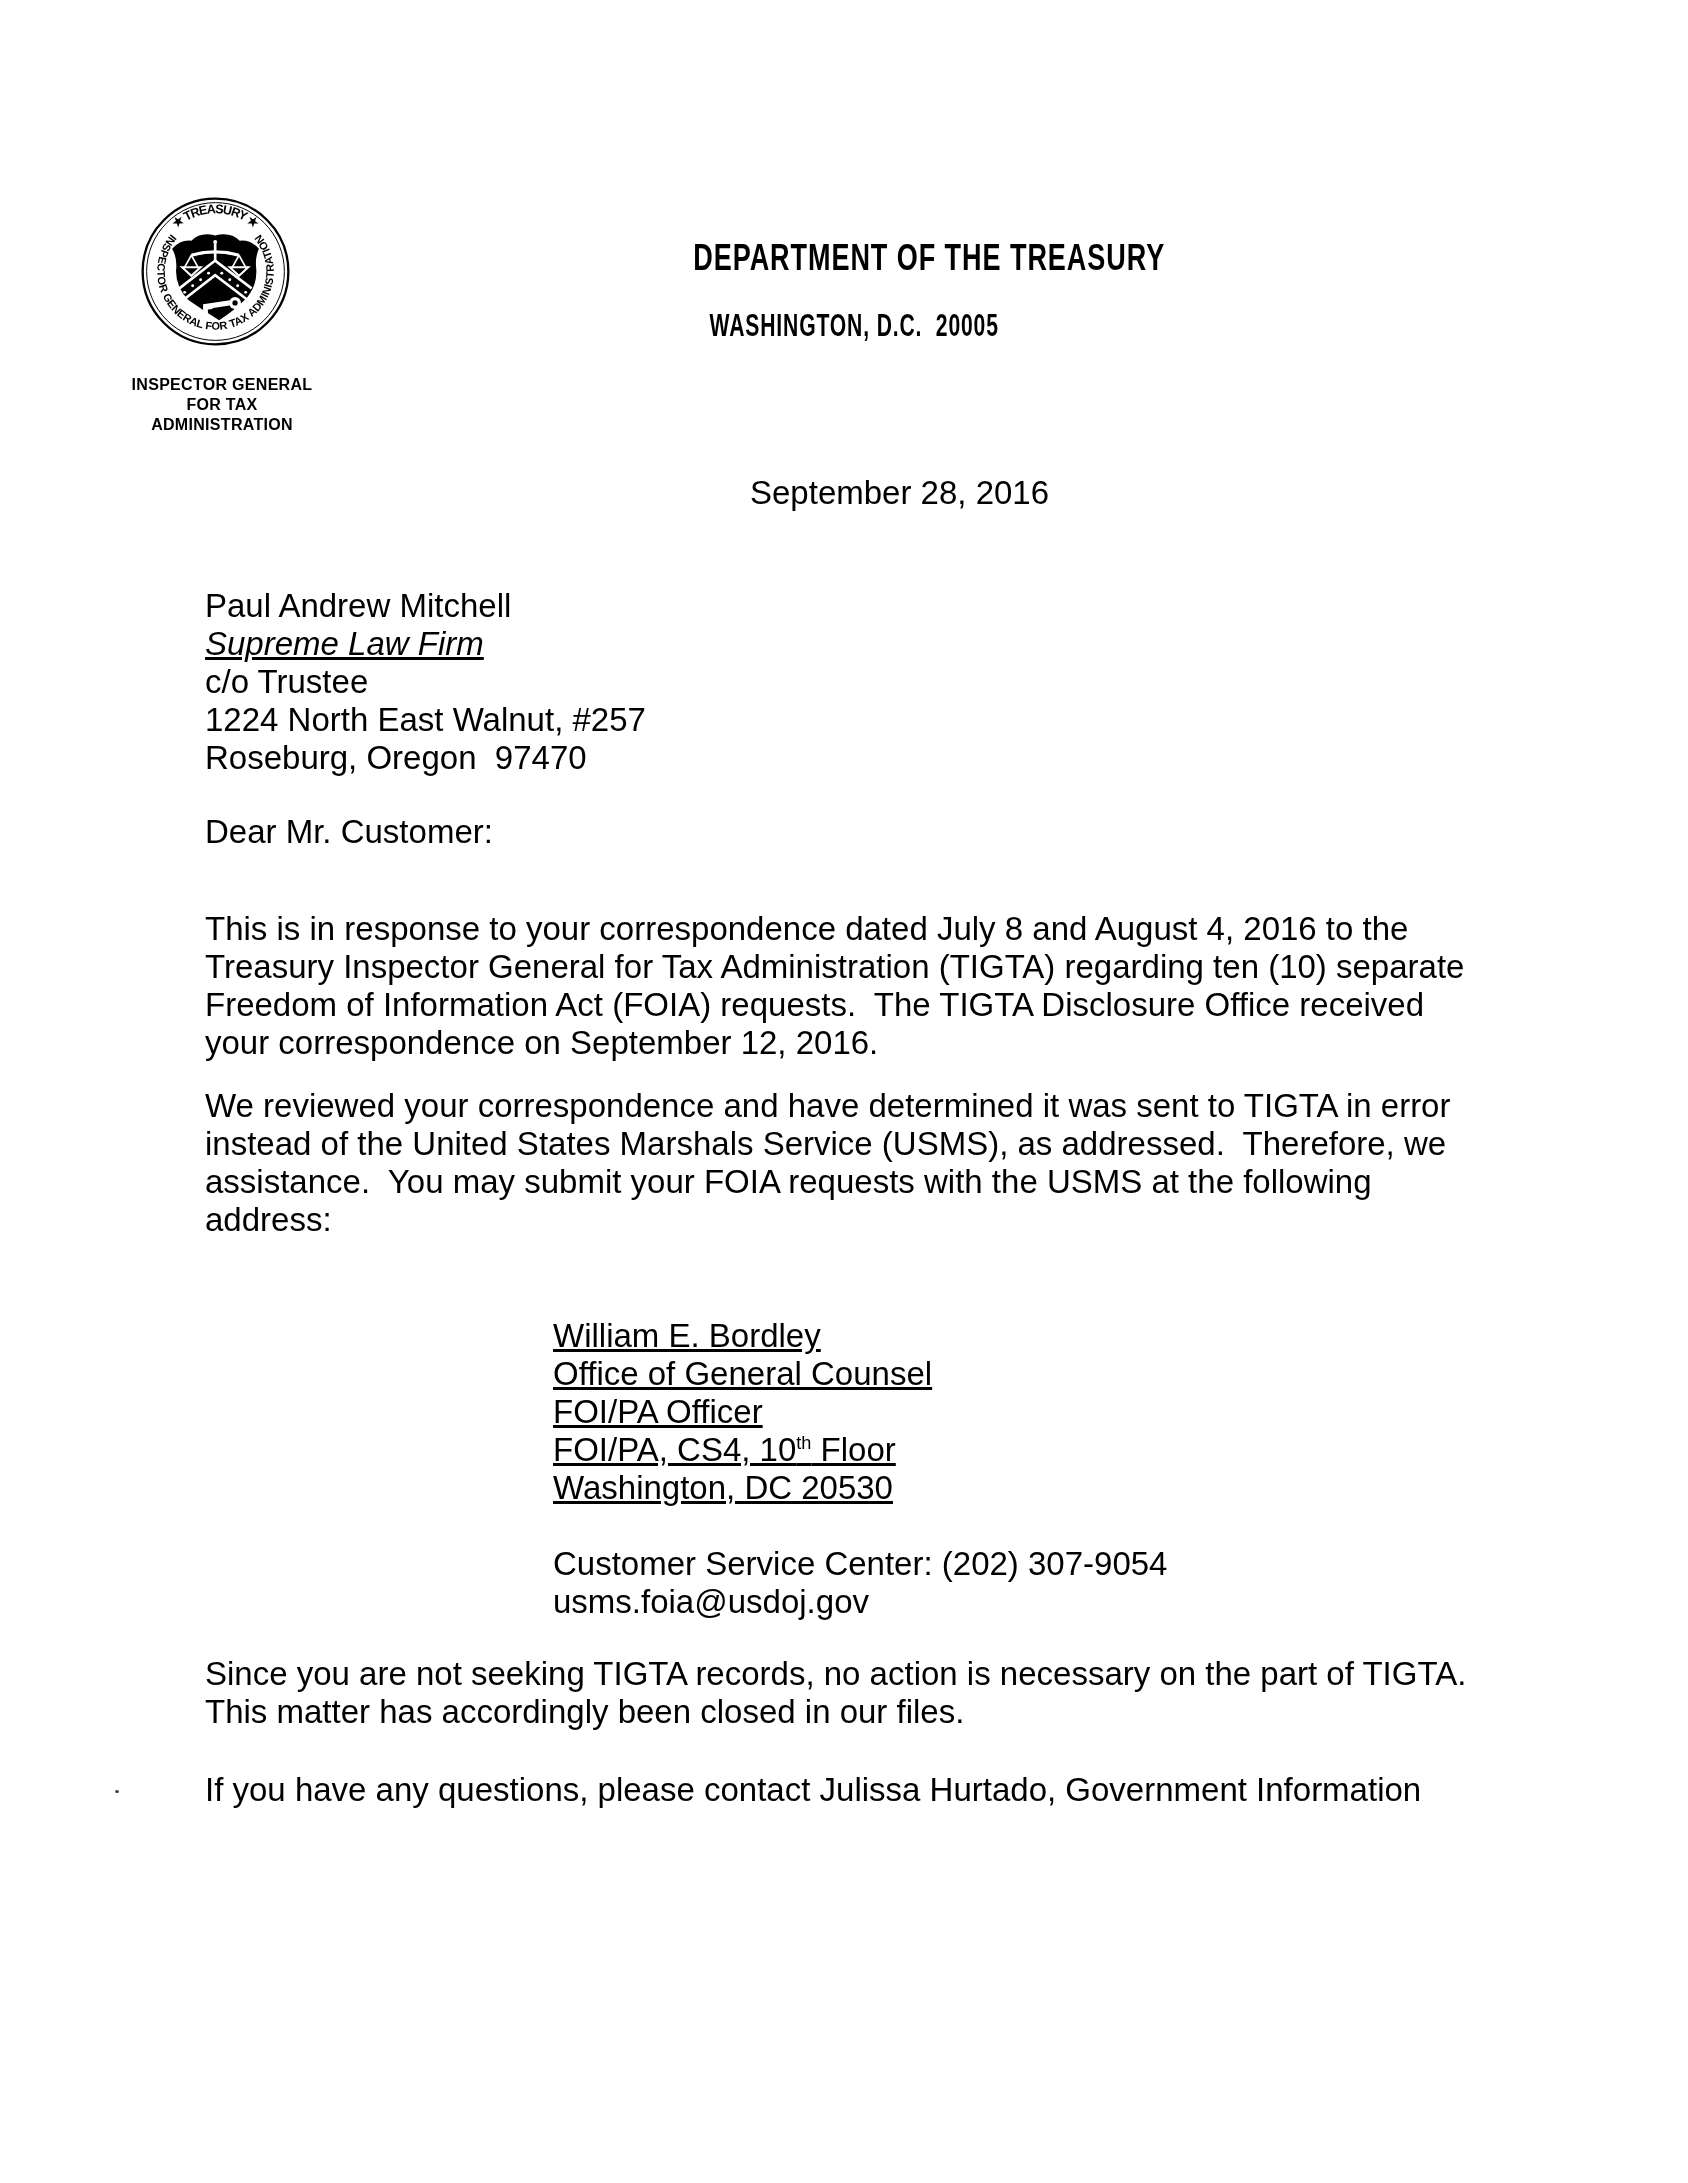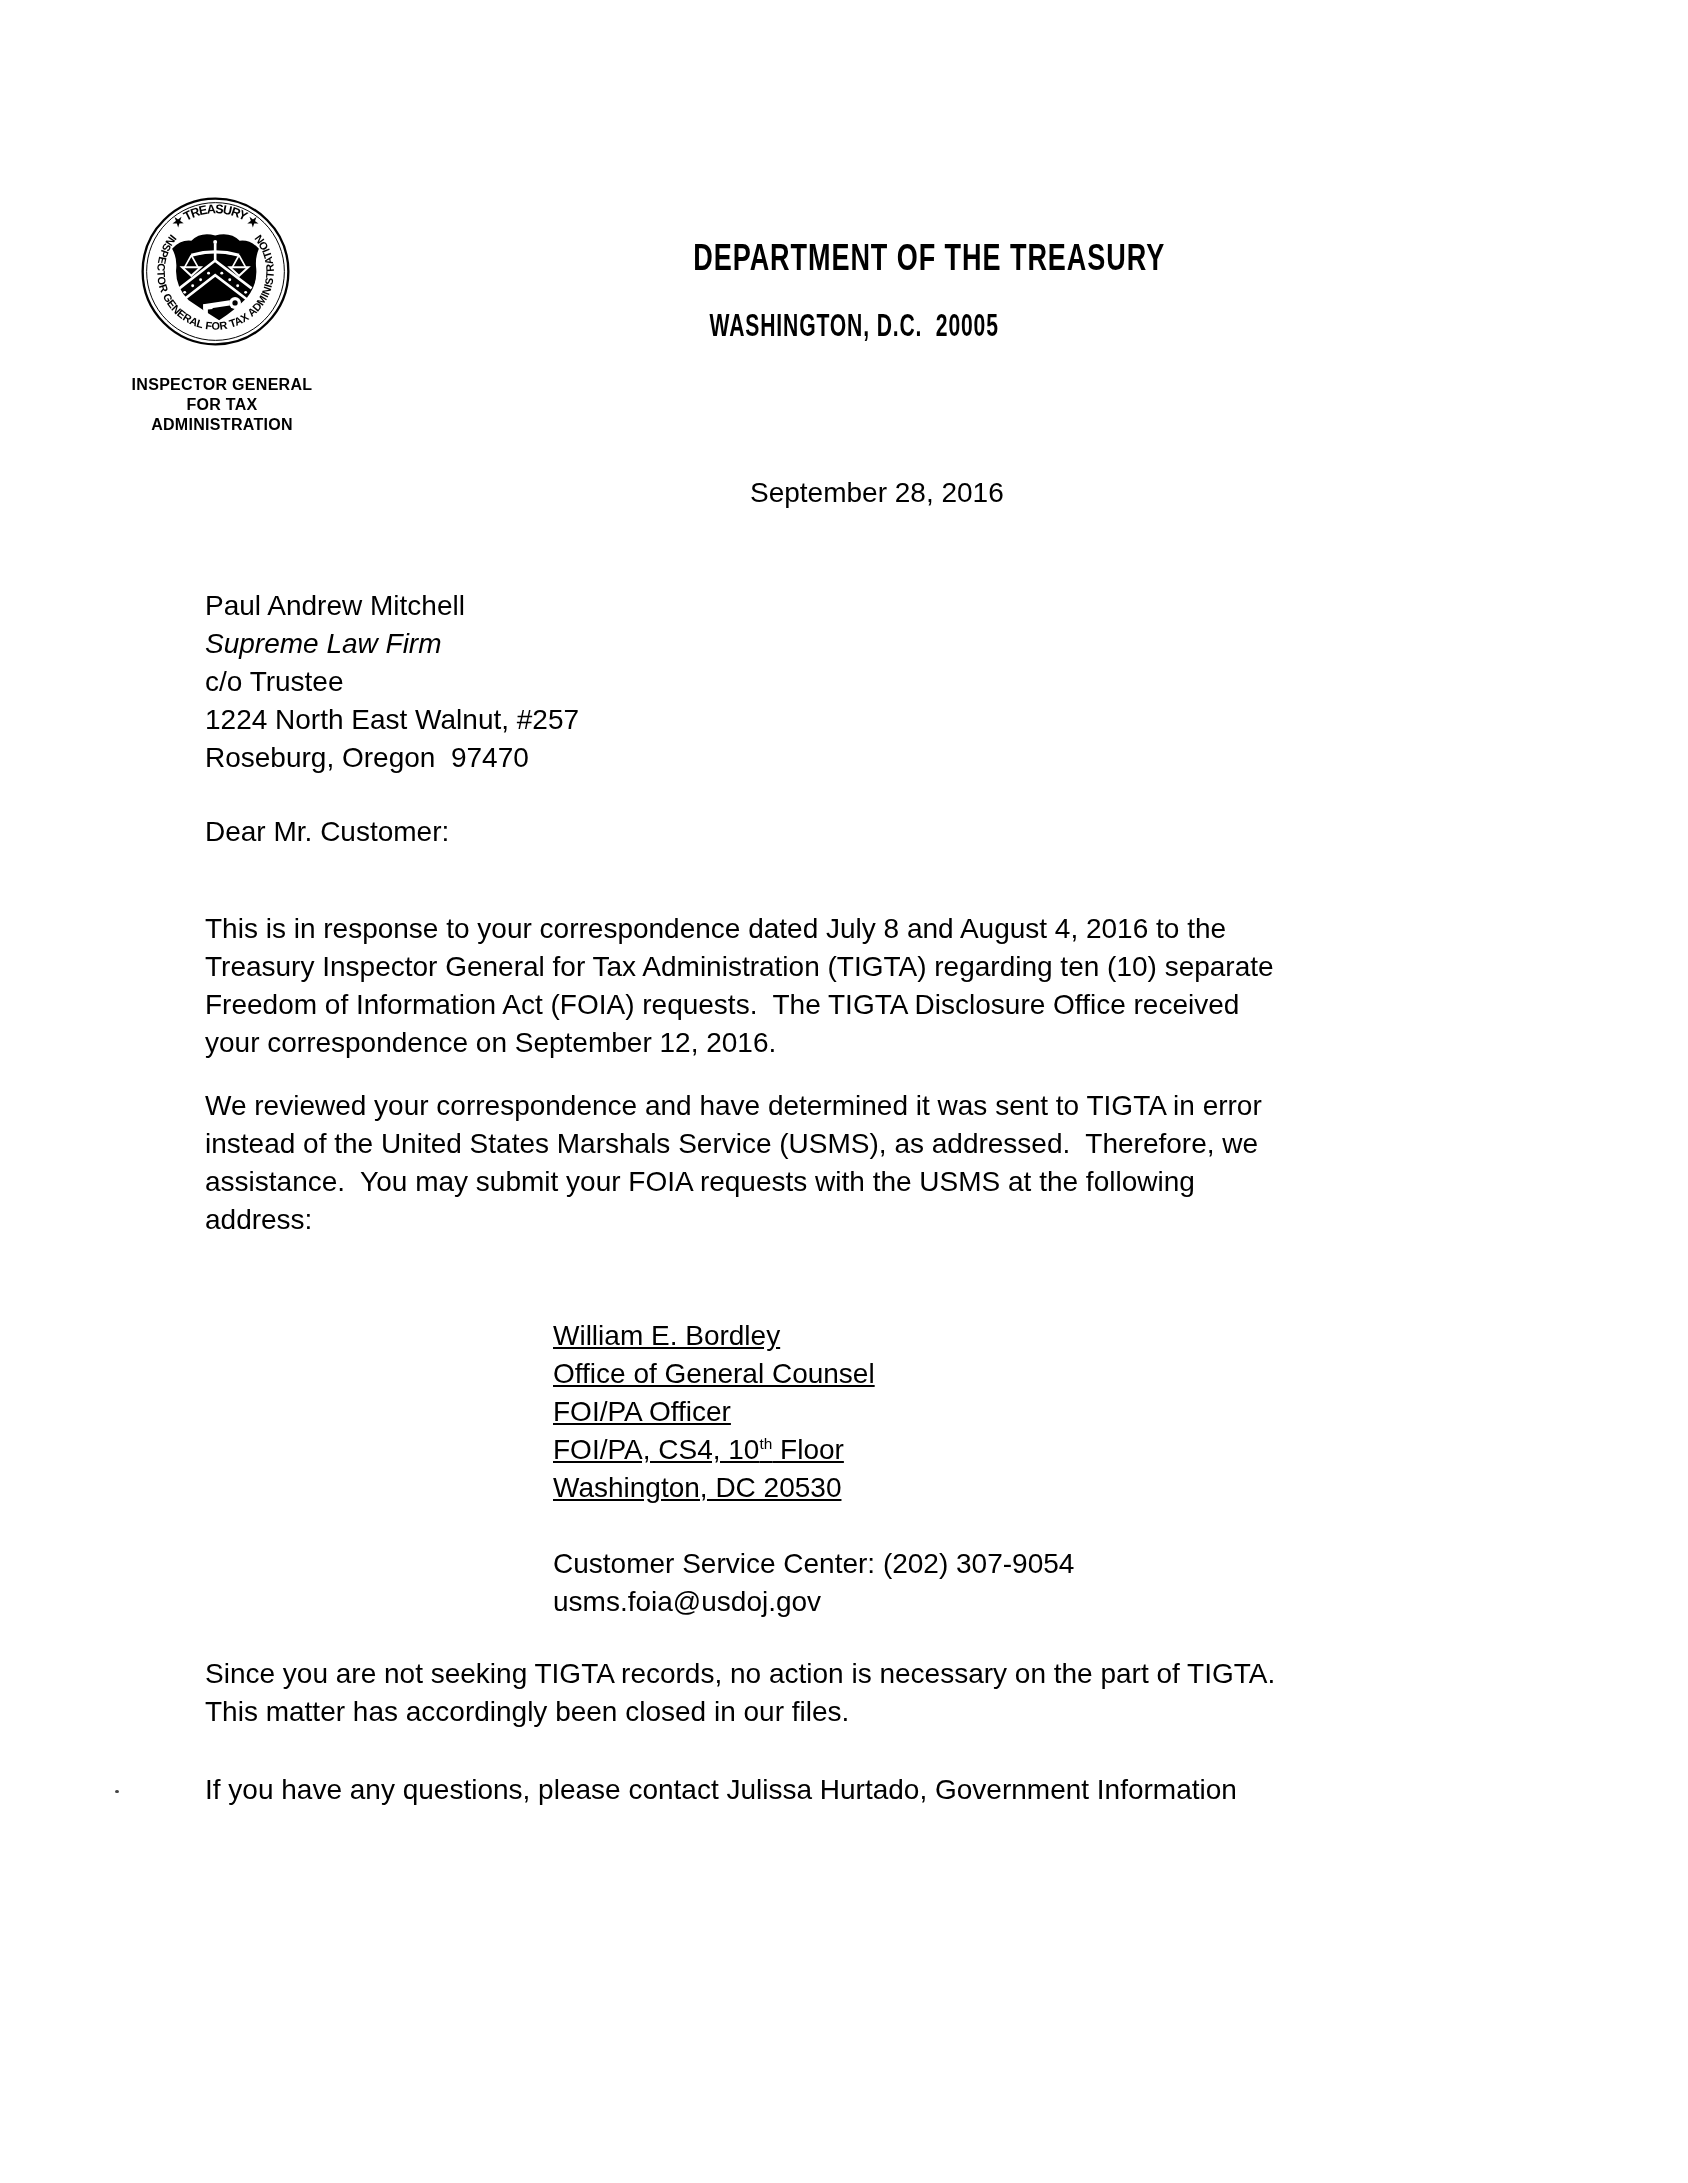--- a/index.html
+++ b/index.html
@@ -13,24 +13,24 @@
   .seal-box { left:141px; top:197px; width:149px; height:149px; }
   .seal-caption { left:93px; top:375px; width:258px; text-align:center;
                   font-weight:bold; font-size:16px; line-height:20px; letter-spacing:0.3px; }
   .dept-title { left:606px; top:237px; width:496px; text-align:center; }
   .dept-title .condensed { display:inline-block; font-weight:bold; font-size:37px;
                            letter-spacing:1.3px; transform:scaleX(0.73); transform-origin:50% 50%; white-space:pre; }
   .dept-addr { left:606px; top:307px; width:496px; text-align:center; }
   .dept-addr .condensed { display:inline-block; font-weight:bold; font-size:32px;
                           letter-spacing:1.3px; transform:scaleX(0.66); transform-origin:50% 50%; white-space:pre; }
   
-  .bodytext { font-size:28px; line-height:38px; }
+  .bodytext { font-size:33px; line-height:38px; }
   .date-line { left:750px; top:474px; }
   .recipient { left:205px; top:587px; }
-  .italic { font-style:italic; }
+  .italic { font-style:italic;text-decoration:underline; }
   .salutation { left:205px; top:813px; }
   .para-1 { left:205px; top:910px; width:1390px; }
   .para-2 { left:205px; top:1087px; width:1390px; }
   .addr-1 { left:553px; top:1317px; width:927px;text-decoration:underline; }
   .addr-2 { left:553px; top:1545px; width:927px; }
   .para-3 { left:205px; top:1655px; width:1390px; }
   .para-4 { left:205px; top:1771px; width:1390px; }
   sup { font-size:0.55em; line-height:0; }
   .artifact-dot { left:115px; top:1790px; width:4px; height:3.3px; background:#222;
                   border-radius:50%; opacity:0.85; }

